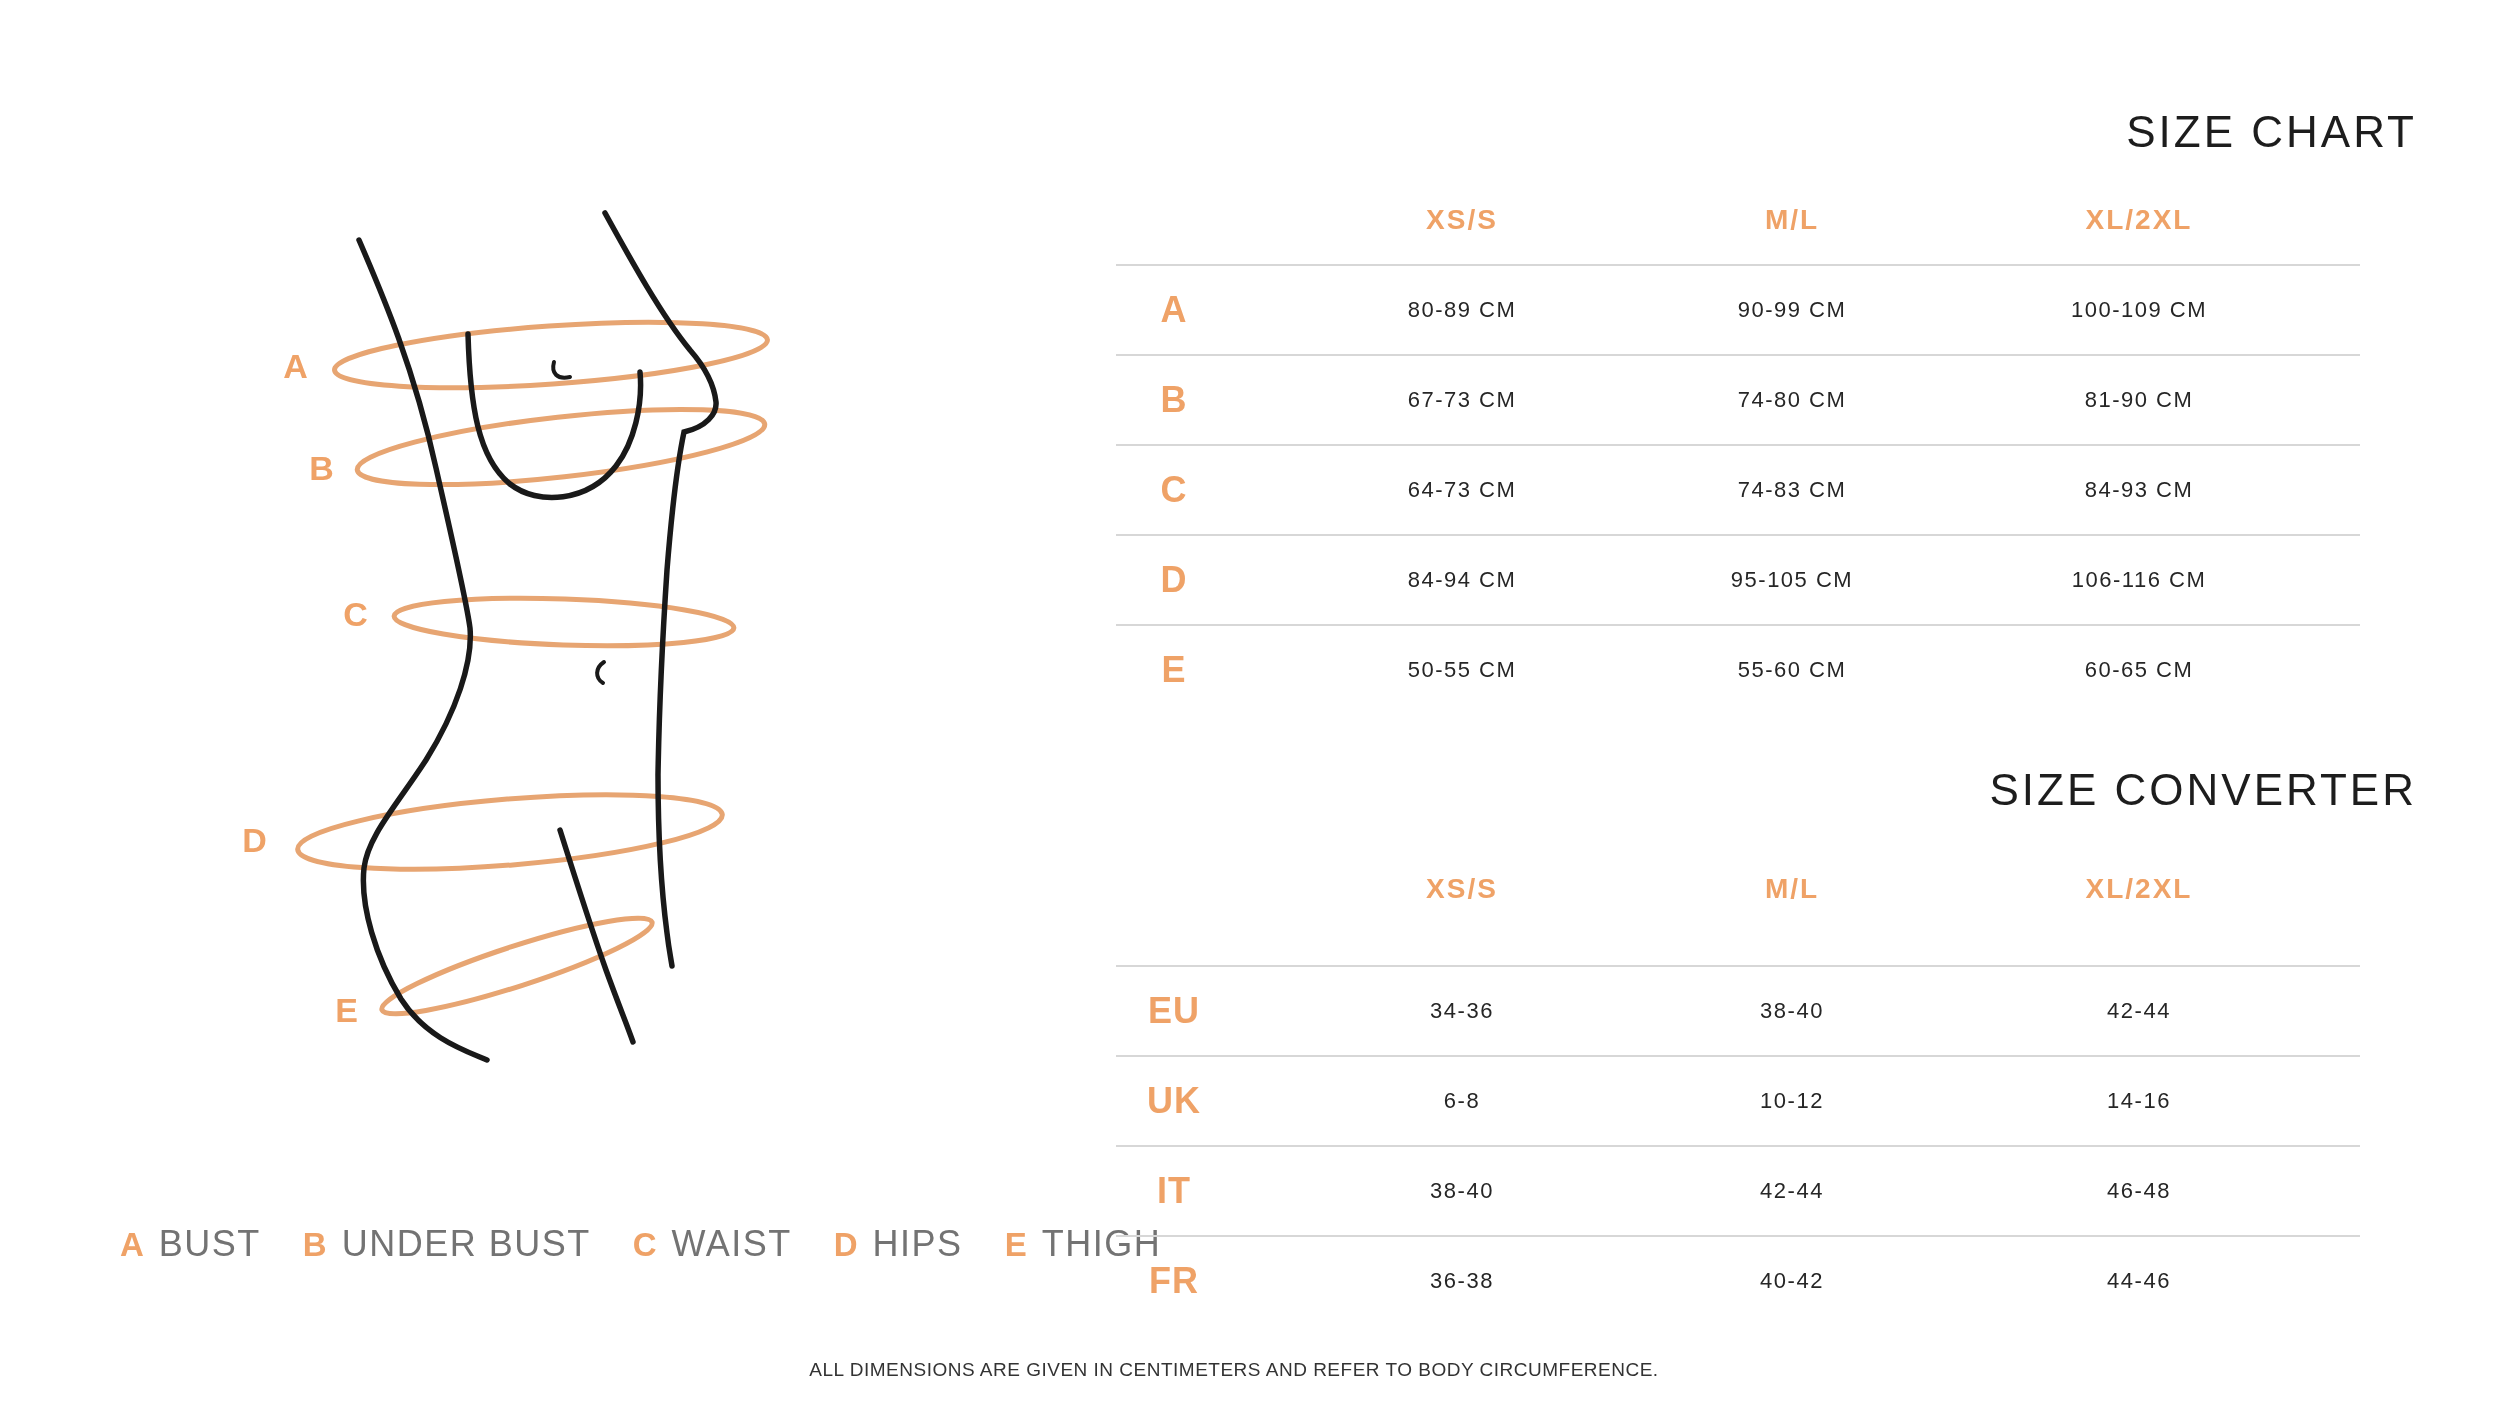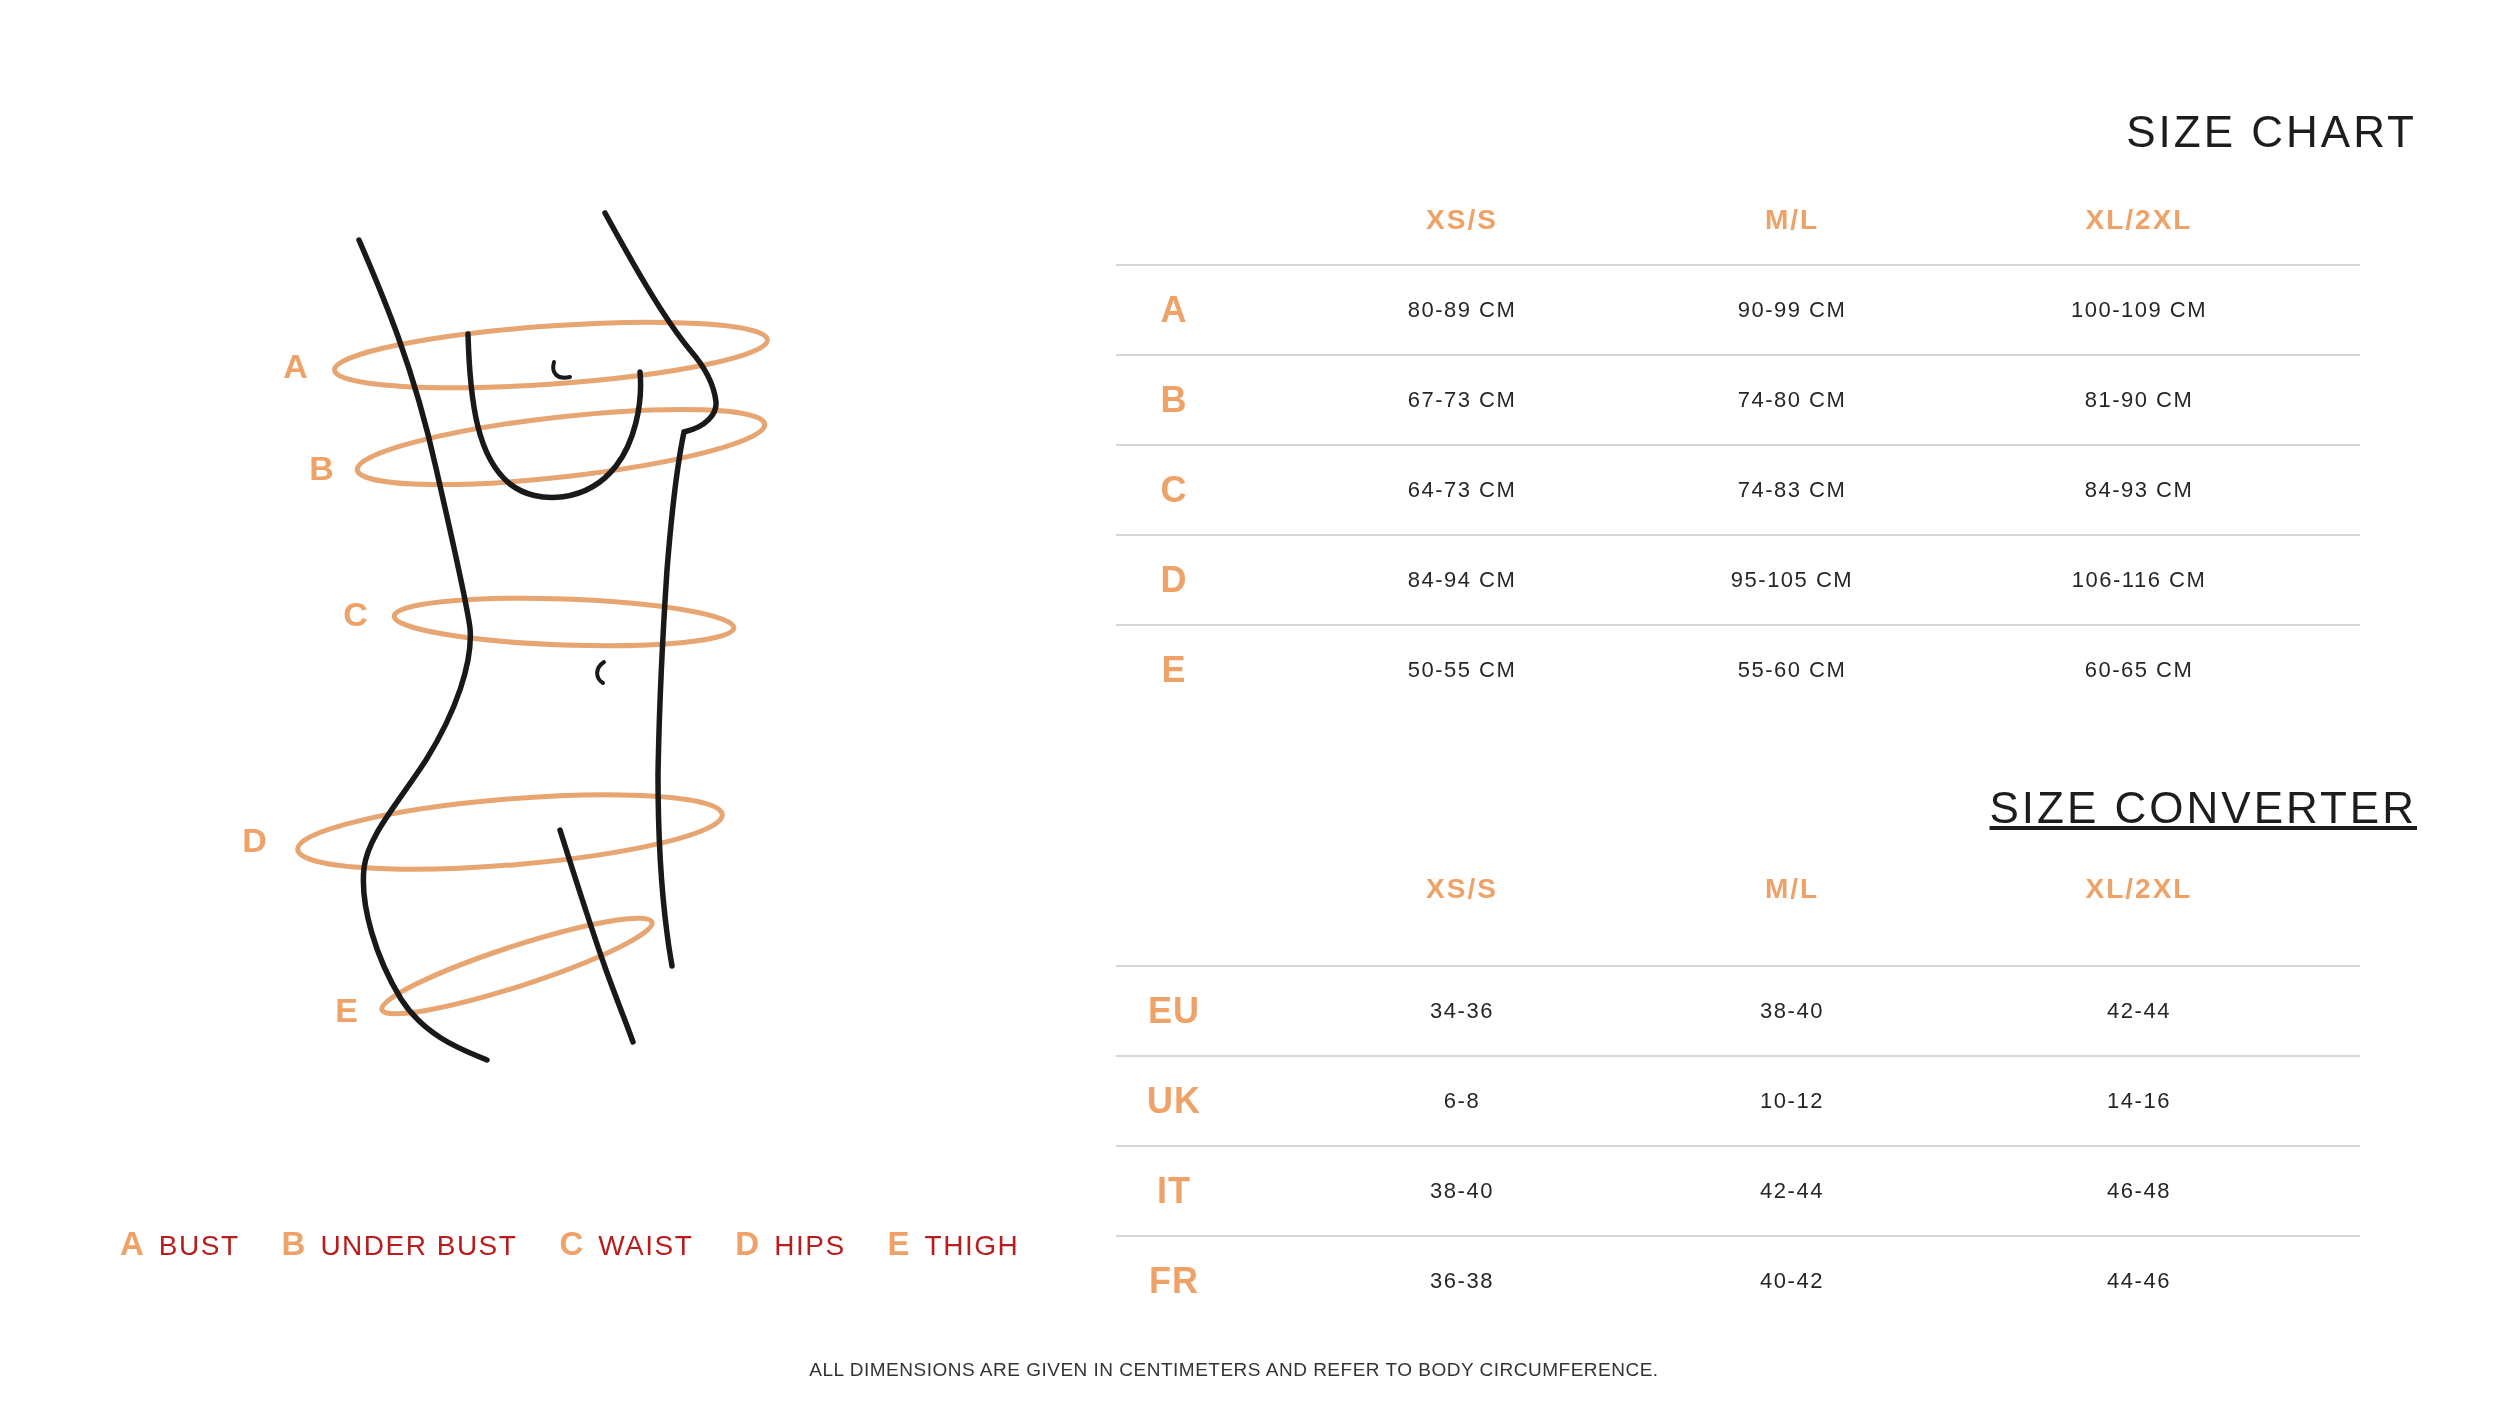--- a/index.html
+++ b/index.html
@@ -22,29 +22,29 @@
     font-size:34px;font-weight:700;letter-spacing:1px;
     text-anchor:middle;
   }
   
   .legend{
     position:absolute;left:120px;top:1218px;height:52px;
     display:flex;align-items:baseline;column-gap:42px;white-space:nowrap;
   }
   .legend-item{display:flex;align-items:baseline;column-gap:15px;}
   .legend-item .lkey{font-size:33px;font-weight:700;color:var(--accent,#efa267);line-height:52px;}
-  .legend-item .ltext{font-size:28px;color:#b91c1c;letter-spacing:1.5px;line-height:52px;}
+  .legend-item .ltext{font-size:36px;color:#737373;letter-spacing:1.5px;line-height:52px;}
   
   .title{
     position:absolute;left:1181px;width:1236px;height:48px;line-height:48px;
     text-align:right;font-size:44px;font-weight:400;letter-spacing:3px;color:#1d1d1d;
     white-space:nowrap;
   }
   #sc-title{top:108px;}
-  #conv-title{top:784px;text-decoration:underline;}
+  #conv-title{top:766px;}
   
   .theader{position:absolute;left:1116px;width:1244px;height:48px;}
   #sc-headers{top:196px;}
   #conv-headers{top:865px;}
   .theader span{
     position:absolute;top:0;transform:translateX(-50%);
     line-height:48px;font-size:28px;font-weight:700;letter-spacing:2px;
     color:var(--accent,#efa267);white-space:nowrap;
   }
   .colpos-1{left:346px;}

